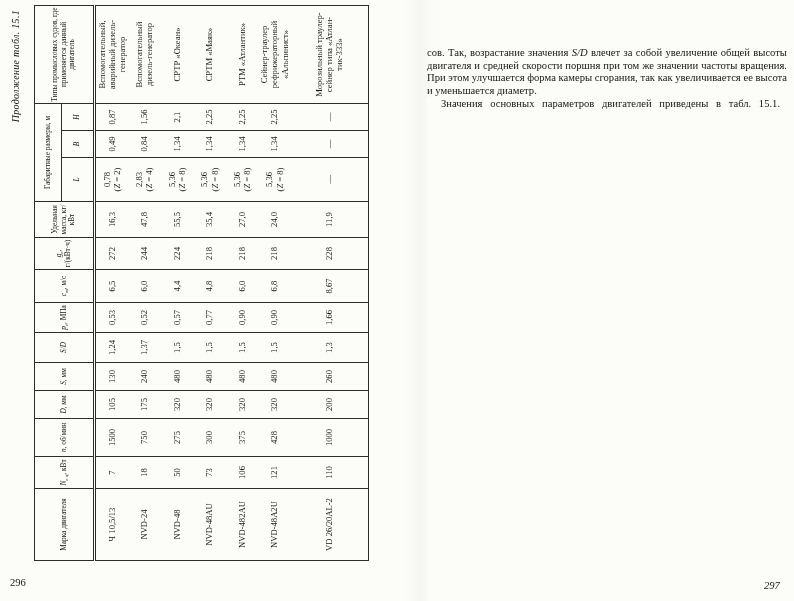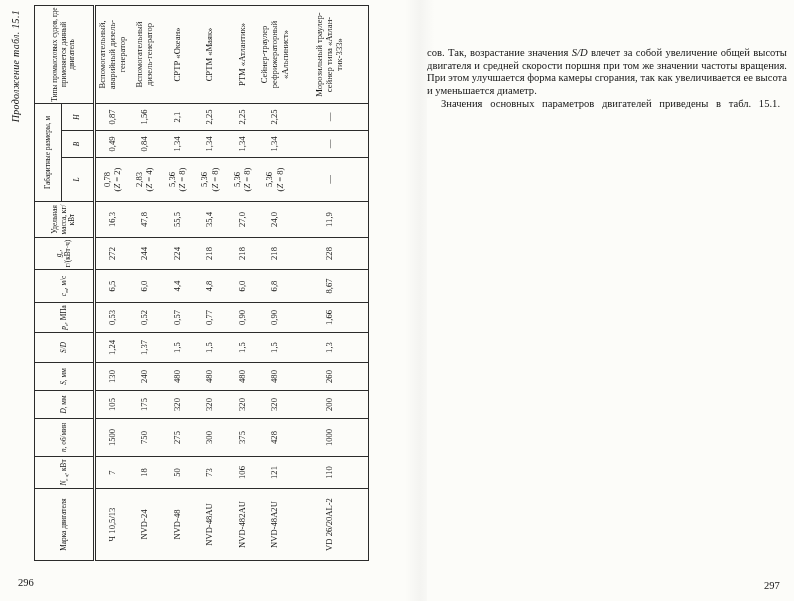--- a/index.html
+++ b/index.html
@@ -39,22 +39,22 @@
     text-align:center; vertical-align:middle;
   }
   th.hdr-bottom { border-bottom:3px double #2b2b2b; }
   th.hdr-group  { border-bottom:1px solid #2b2b2b; height:26px; }
   table.engines tbody td {
     font-size:8.6px; line-height:1.18; text-align:center; vertical-align:middle;
   }
   td.cell-brand { text-align:left; padding-left:4px; font-size:8.8px; }
   td.cell-vessel { text-align:left; padding-left:3px; font-size:8.2px; }
   .page-num { position:absolute; font-size:10.5px; color:#161616; }
-  .page-num.pn-left  { left:18px;  top:577px; }
-  .page-num.pn-right { left:764px; top:580px; }
+  .page-num.pn-left  { left:10px;  top:577px; }
+  .page-num.pn-right { left:764px; top:580px;font-style:italic; }
 
   
   .text-col {
     position:absolute; left:427px; top:47px; width:360px;
     font-size:10.6px; line-height:12.7px; text-align:justify;
   }
   .text-col p { margin:0; }
   .text-col p.indent { text-indent:14px; }
   .text-col p.spread { word-spacing:5px; }
   sub { font-size:0.68em; line-height:0; }

